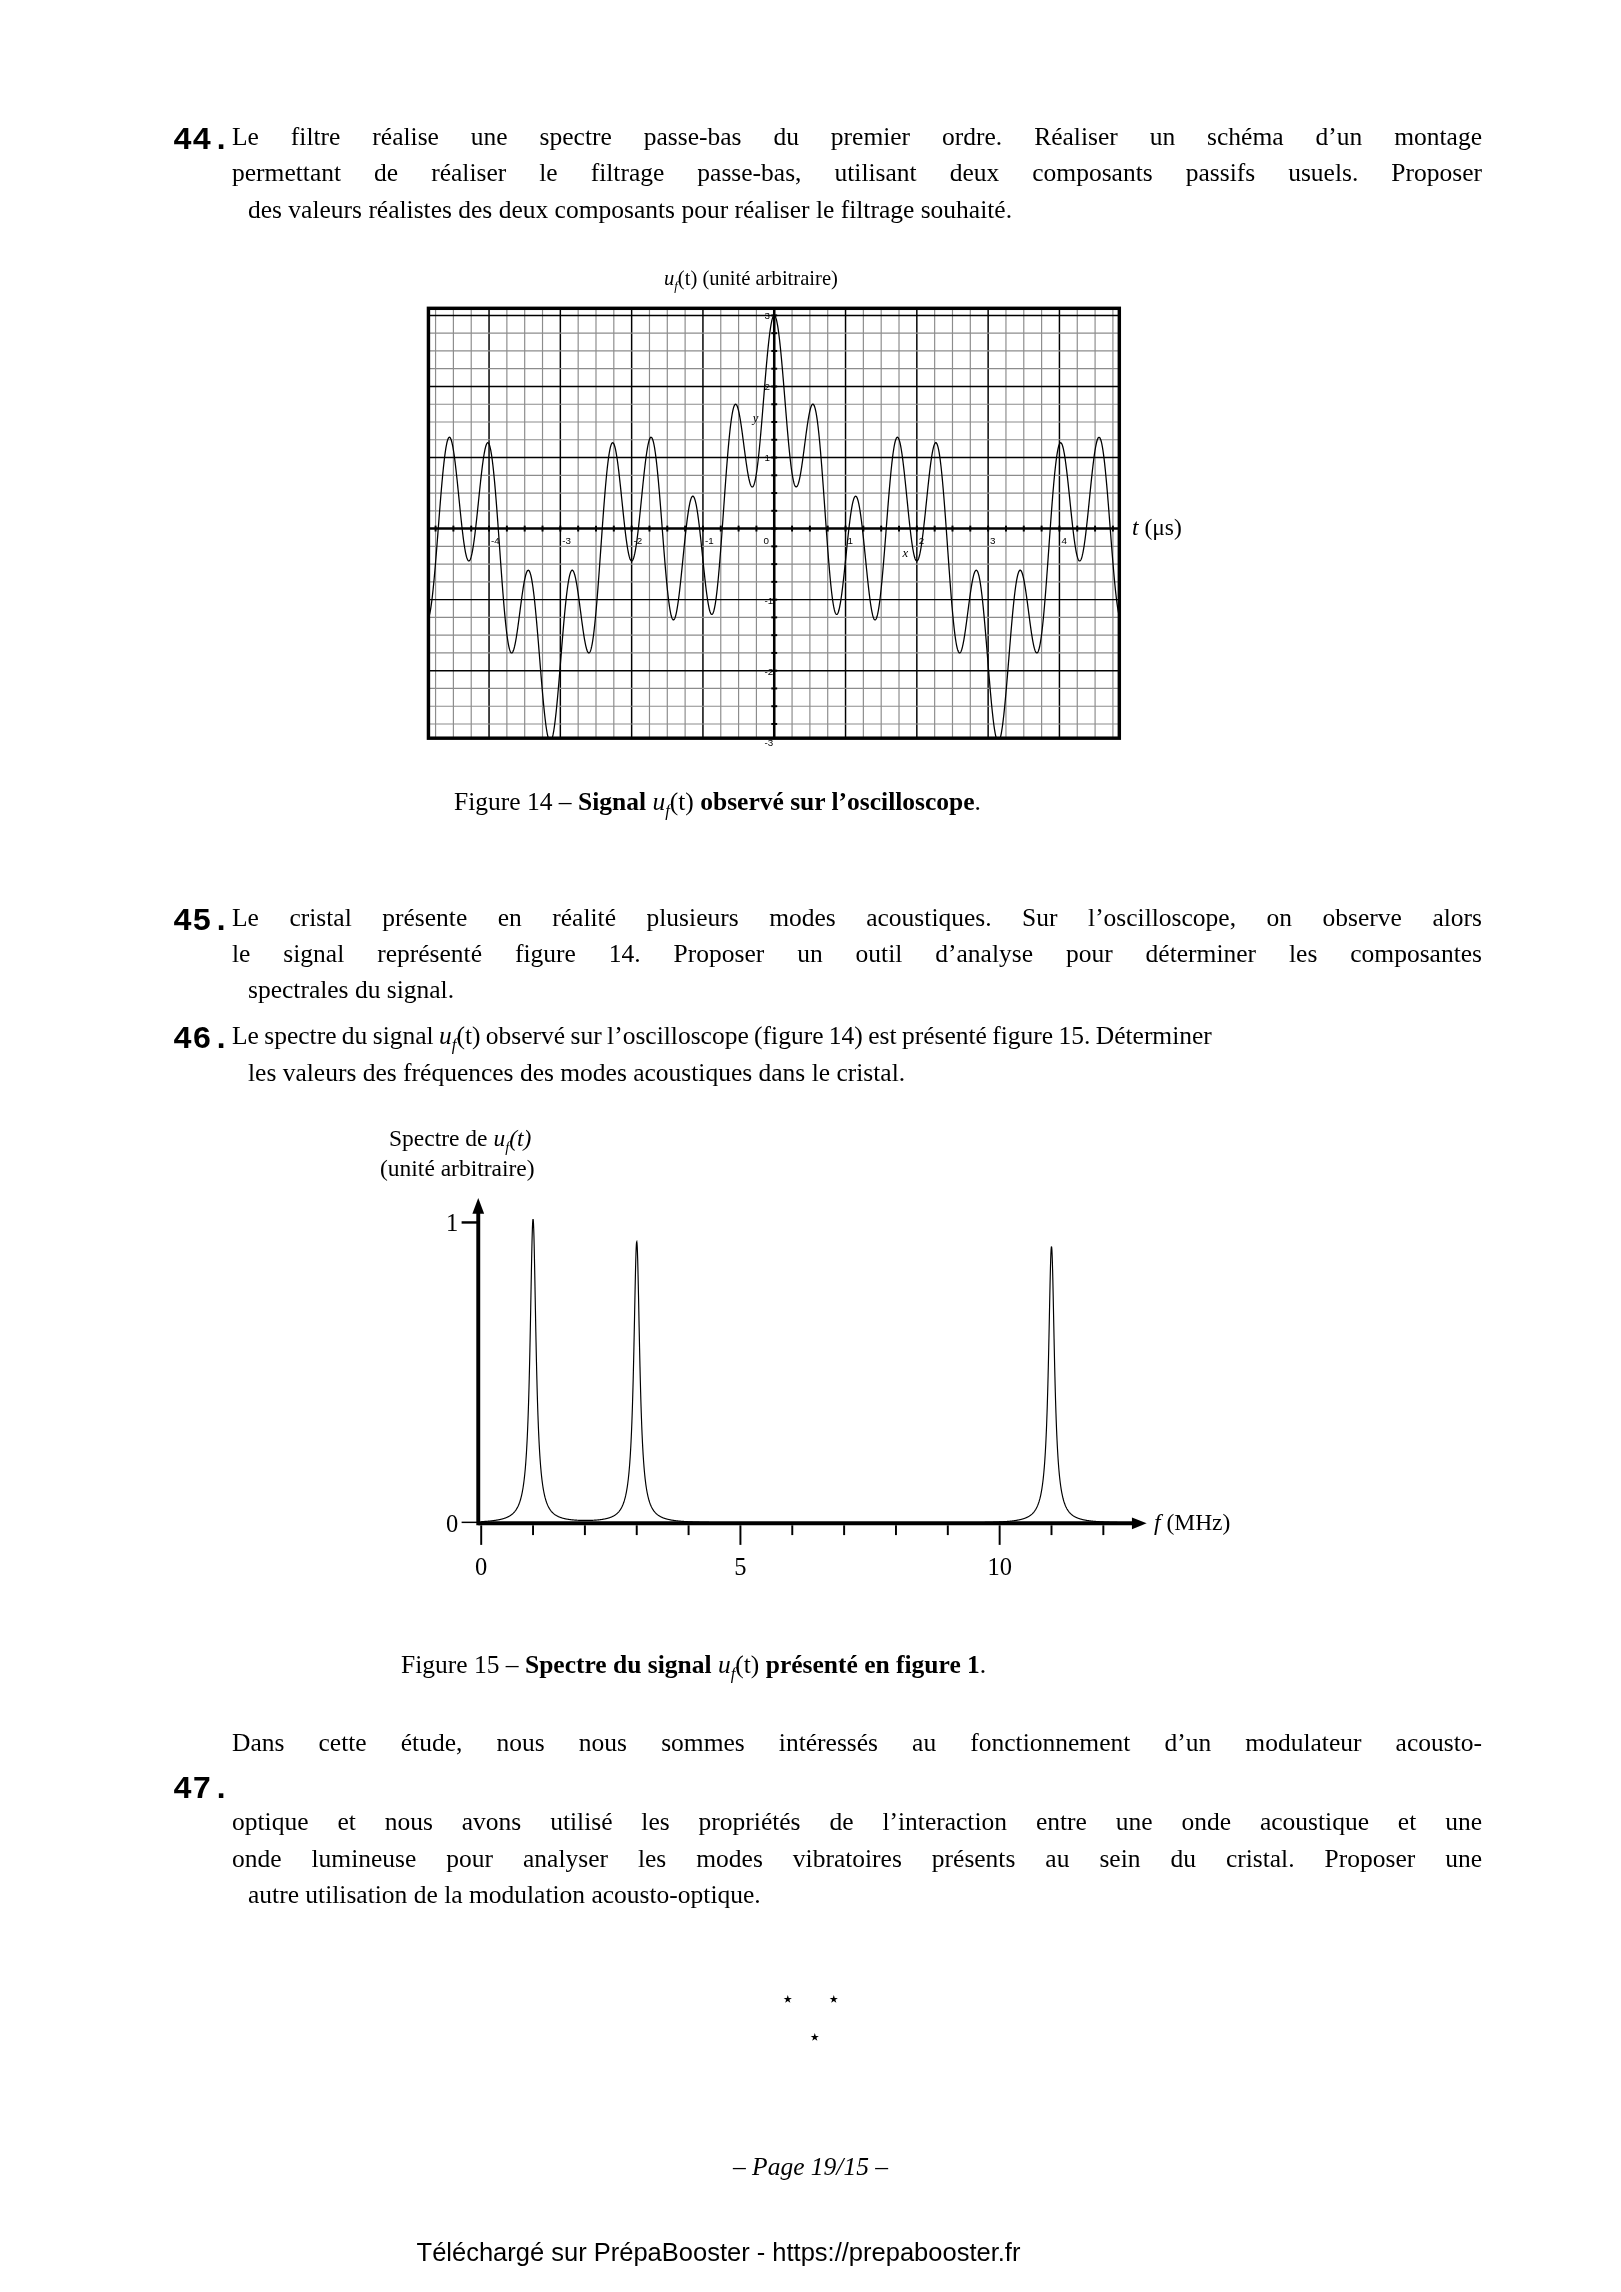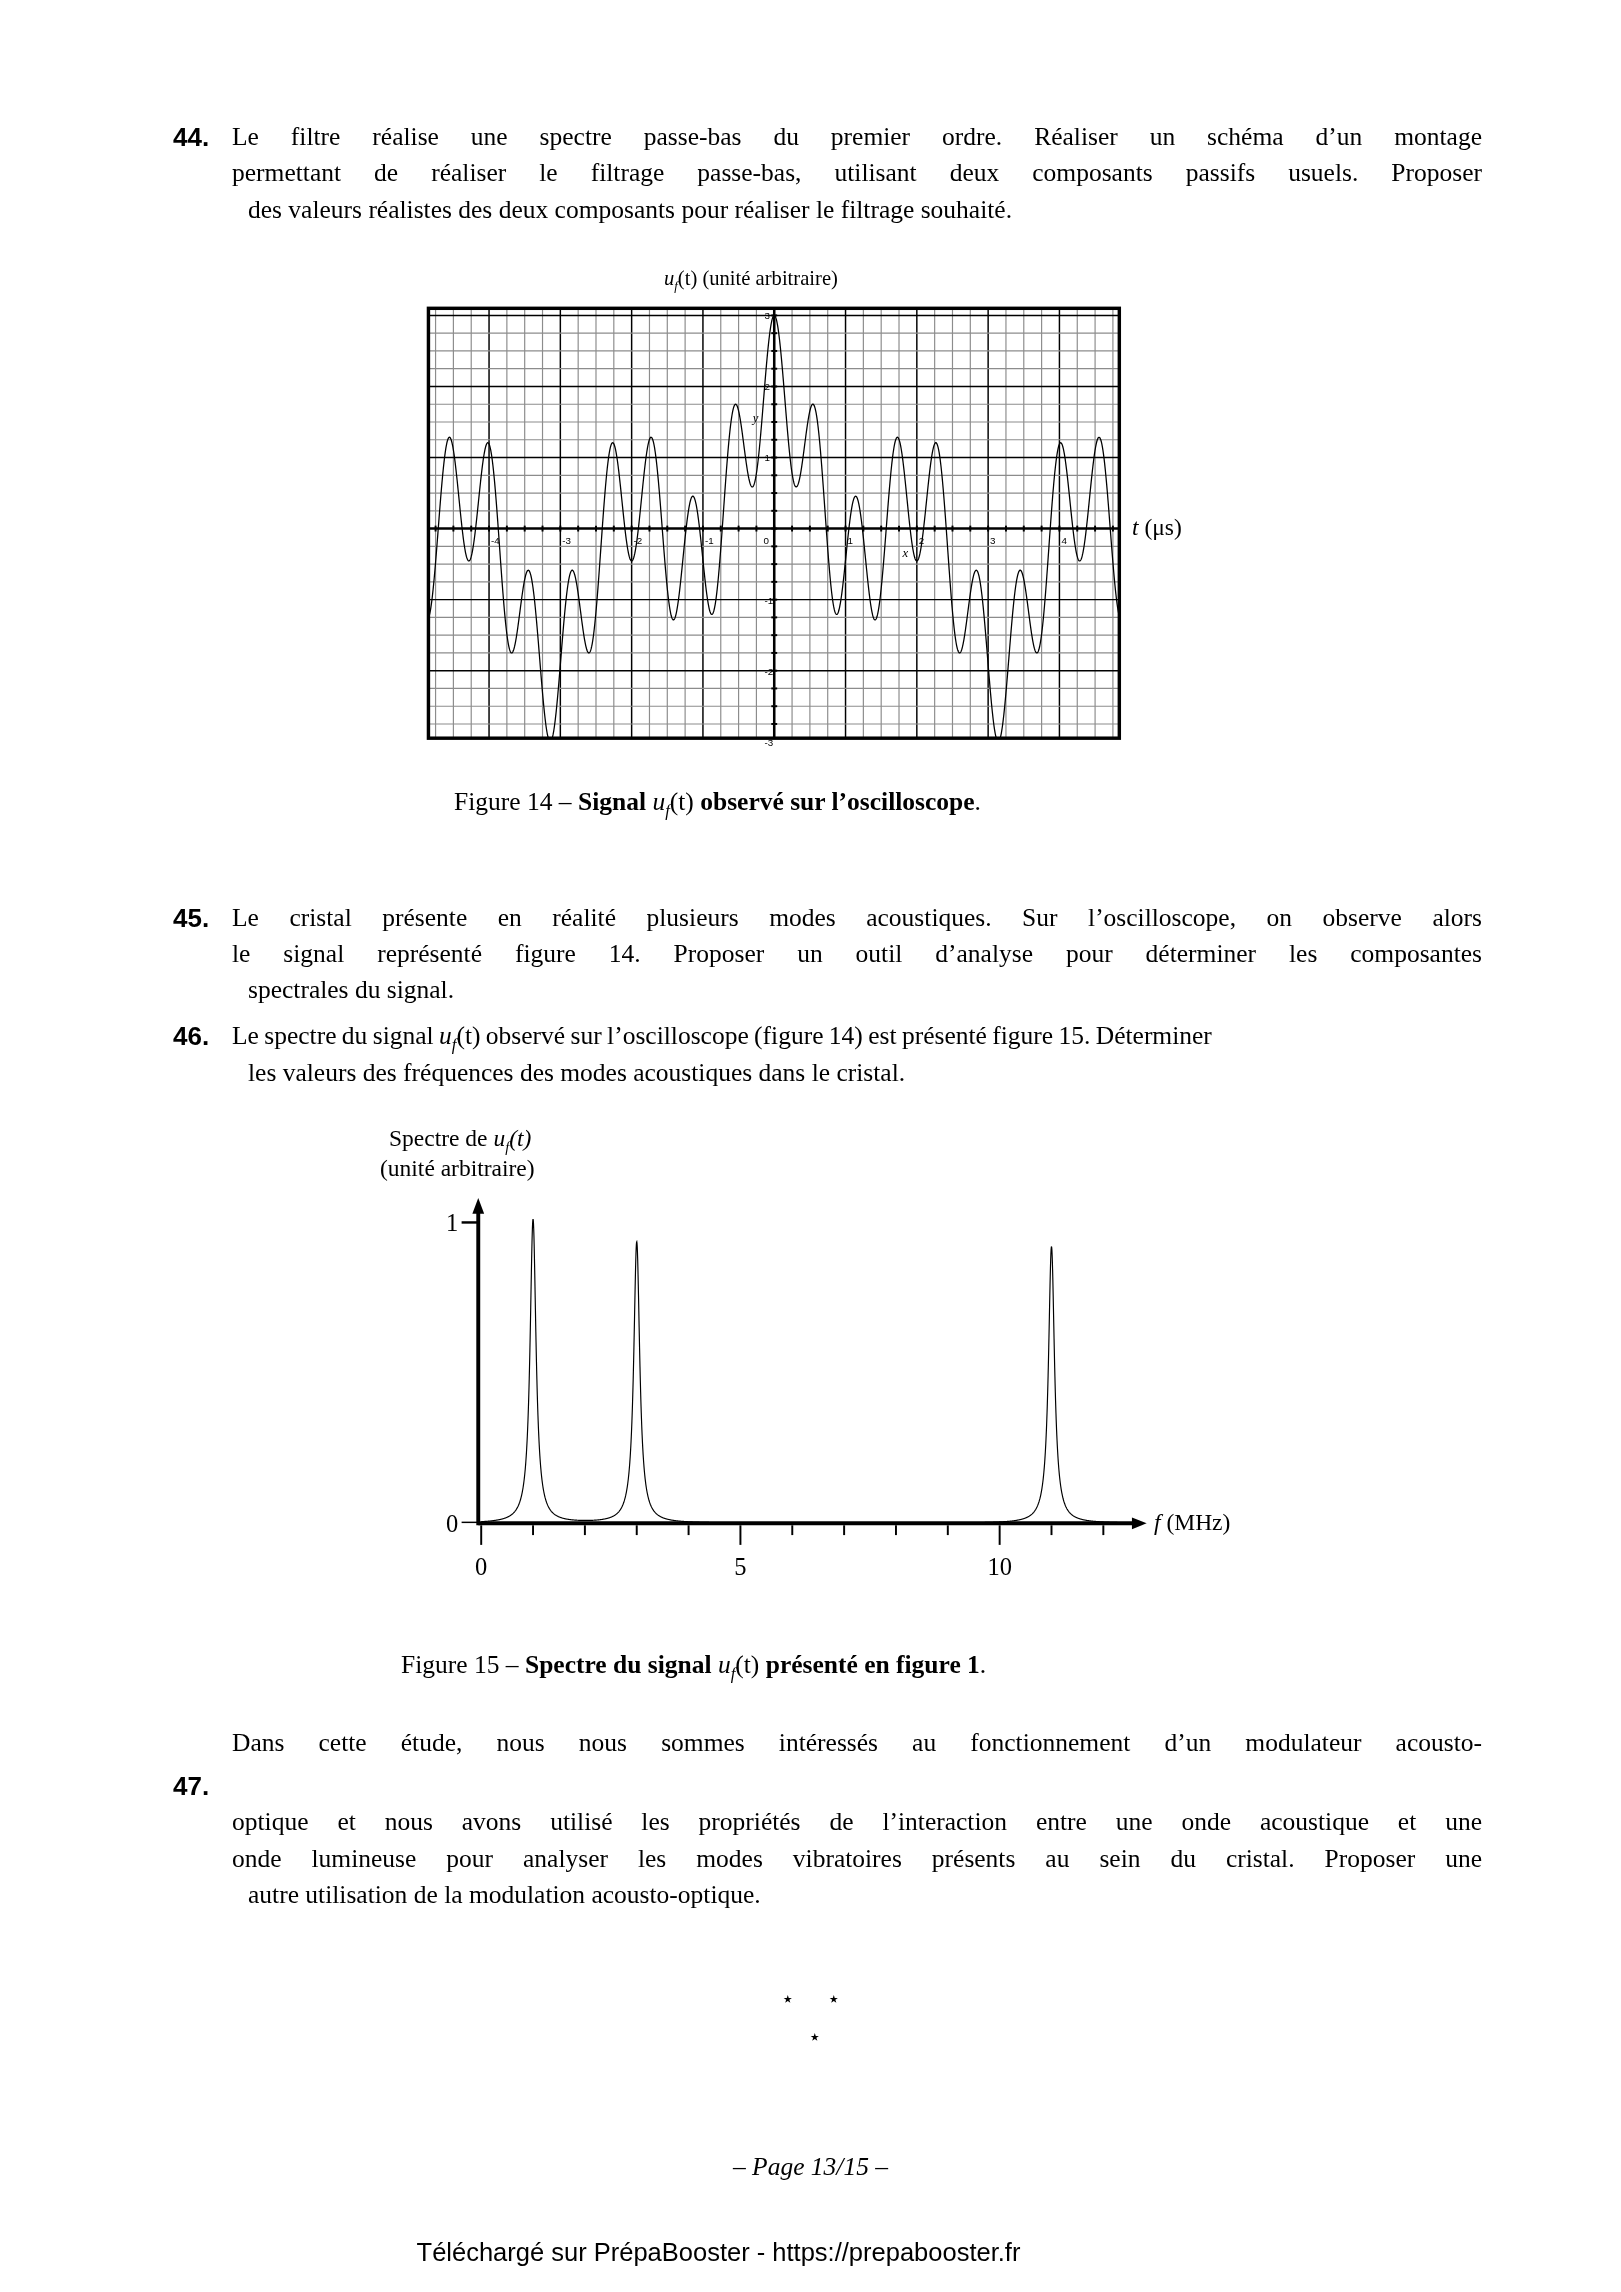--- a/index.html
+++ b/index.html
@@ -1,17 +1,17 @@
 <!DOCTYPE html>
 <html><head>
 <meta charset="utf-8">
 <style>
   html, body { margin:0; padding:0; background:#ffffff; }
   body { width:1621px; height:2293px; position:relative; overflow:hidden; color:#000; font-family:"Liberation Serif", "DejaVu Serif", serif; }
-  .qnum { position:absolute; left:173px; font-weight:bold; font-size:26px; font-family:Liberation Sans, sans-serif; }
+  .qnum { position:absolute; left:173px; font-weight:bold; font-size:32px; font-family:Liberation Mono, monospace; }
   .qline { position:absolute; left:232px; width:1250px; font-size:25.5px; line-height:29px; white-space:nowrap; text-align:justify; text-align-last:justify; font-family:"Liberation Serif", serif; }
   .qline.last { text-align-last:left;margin-left:16px; }
   .caption { position:absolute; font-size:25.5px; white-space:nowrap; font-family:"Liberation Serif", serif; }
   .caption b { font-weight:bold; }
   .caption i { font-style:italic; }
   .fig-title { position:absolute; font-size:20.6px; white-space:nowrap; }
   .axis-label { position:absolute; font-size:23.5px; white-space:nowrap; }
   .tick-lbl { font-family:"Liberation Sans", sans-serif; font-size:10px; }
   .stars { position:absolute; font-size:21.6px; }
   .page-num { position:absolute; left:0; width:1621px; text-align:center; font-style:italic; font-size:25.5px; }
@@ -231,15 +231,15 @@
 
 <div class="qnum" style="top:1771px">47.</div>
 <div class="qline" style="top:1728px">Dans cette étude, nous nous sommes intéressés au fonctionnement d’un modulateur acousto-</div>
 <div class="qline" style="top:1807px">optique et nous avons utilisé les propriétés de l’interaction entre une onde acoustique et une</div>
 <div class="qline" style="top:1844px">onde lumineuse pour analyser les modes vibratoires présents au sein du cristal. Proposer une</div>
 <div class="qline last" style="top:1880px">autre utilisation de la modulation acousto-optique.</div>
 
 <div class="stars" style="left:781px; top:1986px; white-space:pre">⋆      ⋆</div>
 <div class="stars" style="left:808px; top:2024px">⋆</div>
 
-<div class="page-num" style="top:2152px">– Page 13/15 –</div>
+<div class="page-num" style="top:2152px">– Page 19/15 –</div>
 <div class="footer" style="top:2238px">Téléchargé sur PrépaBooster - https://prepabooster.fr</div>
 
 
 </body></html>

